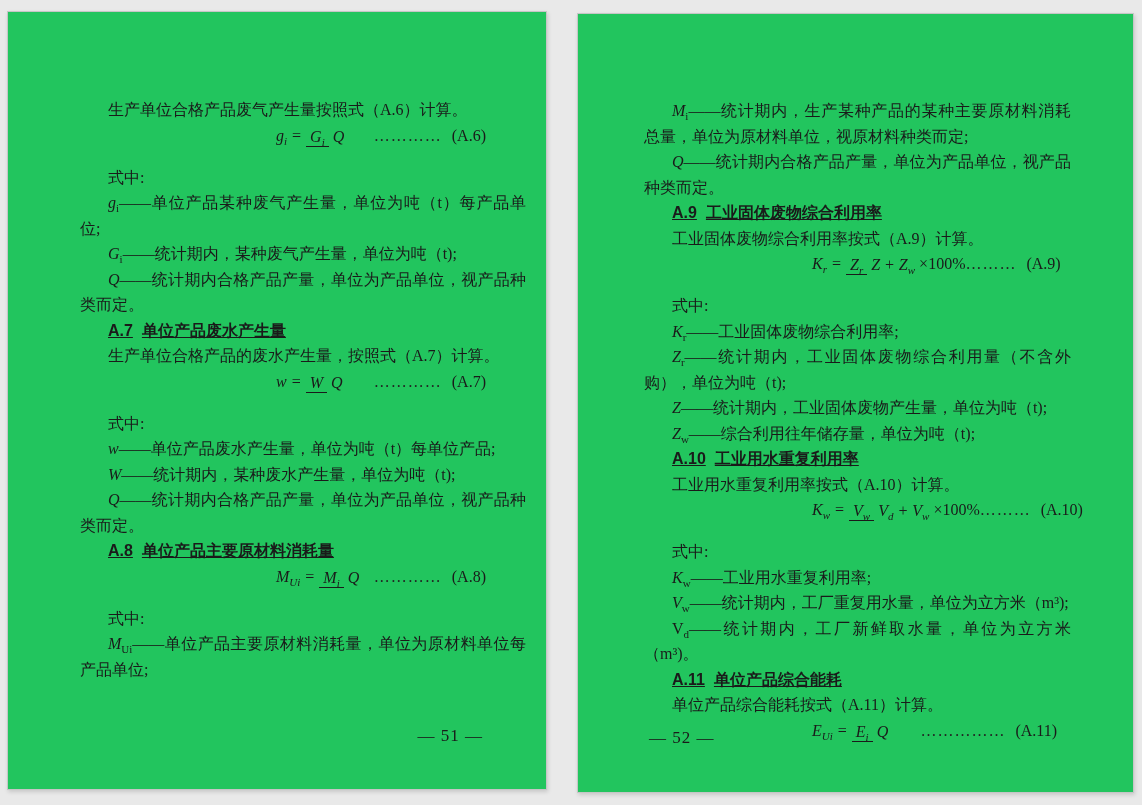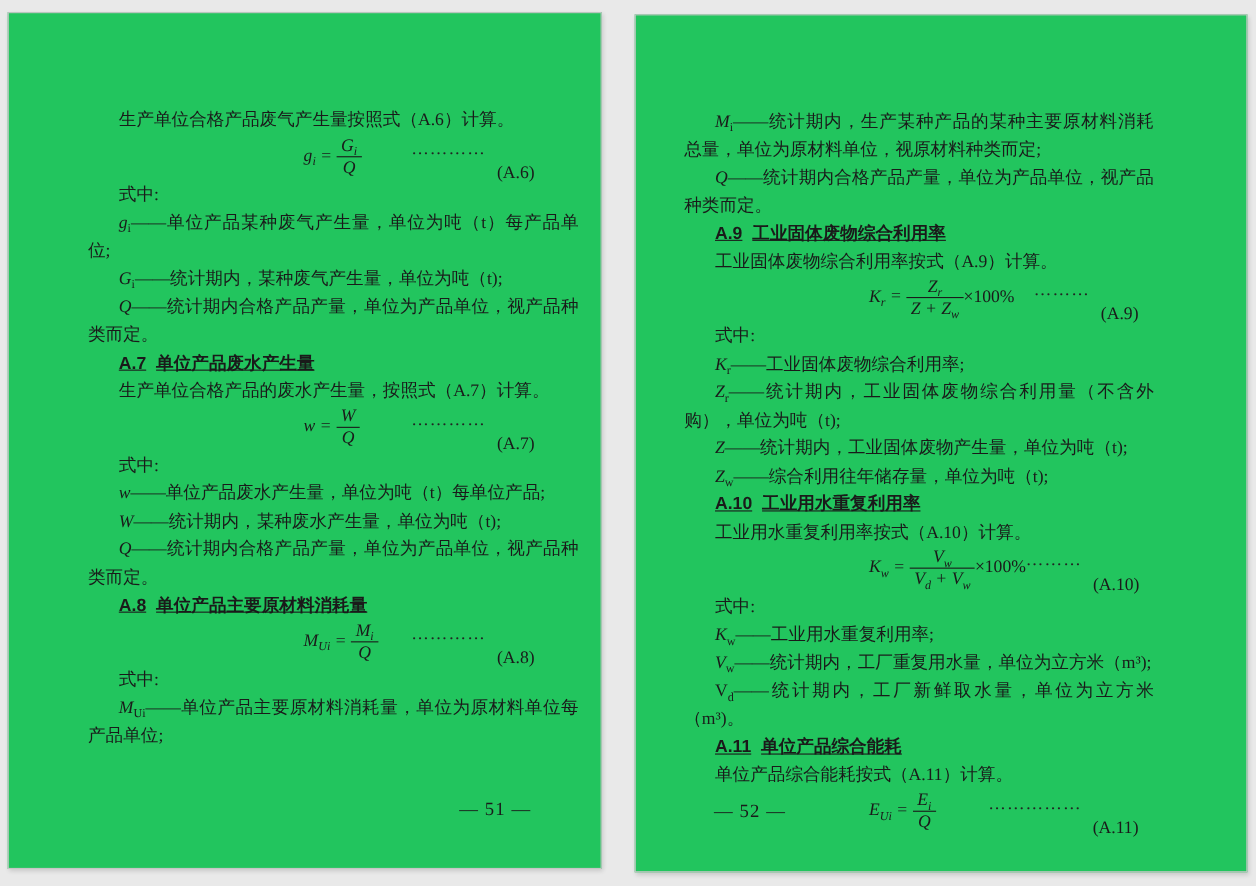--- a/index.html
+++ b/index.html
@@ -22,21 +22,21 @@
   #page-52 { left:577px; top:13px; width:557px; height:780px; }
 
   .content {
     position:absolute;
     font-size:16px;
     line-height:25.5px;
     text-align:justify;
     text-justify:inter-character;
   }
   #page-51 .content { left:72px; top:85px; width:446px; }
-  #page-52 .content { left:44px; top:84px; width:427px; }
+  #page-52 .content { left:66px; top:84px; width:427px; }
 
   .para, .def, .heading { margin:0; text-indent:28px; }
   .heading { font-weight:700; font-family:"Liberation Sans", sans-serif;text-decoration:underline; }
   .heading .h-title { margin-left:9px; }
 
   .it { font-style:italic; }
   .upright { font-style:normal; }
   sub { font-size:11px; line-height:0; }
 
   .formula {
@@ -47,30 +47,30 @@
     text-align:left;
     padding-left:196px;
     padding-right:40px;
     white-space:nowrap;
   }
   #page-52 .formula { padding-left:168px; padding-right:14px; }
   .expr { white-space:nowrap; font-style:italic; }
   .eq { margin:0 5px; font-style:normal; }
   .frac {
     display:inline-flex;
-    flex-direction:column;
+    flex-direction:row;
     vertical-align:middle;
     text-align:center;
     line-height:19px;
   }
   .frac .num { border-bottom:1px solid #1a1a1a; padding:0 4px; }
   .frac .den { padding:0 4px; }
   .suffix { font-style:normal; }
   .dots { margin-left:auto; color:#222; letter-spacing:1px; }
-  .flabel { margin-left:10px; font-style:normal;margin-top:22px; }
+  .flabel { margin-left:10px; font-style:normal; }
 
   .page-num { position:absolute; font-size:17px; top:714px; letter-spacing:1px; }
   #page-51 .page-num { right:63px; }
   #page-52 .page-num { left:71px; }
 </style>
 </head>
 <body>
 
 <div class="page" id="page-51">
   <div class="content">

